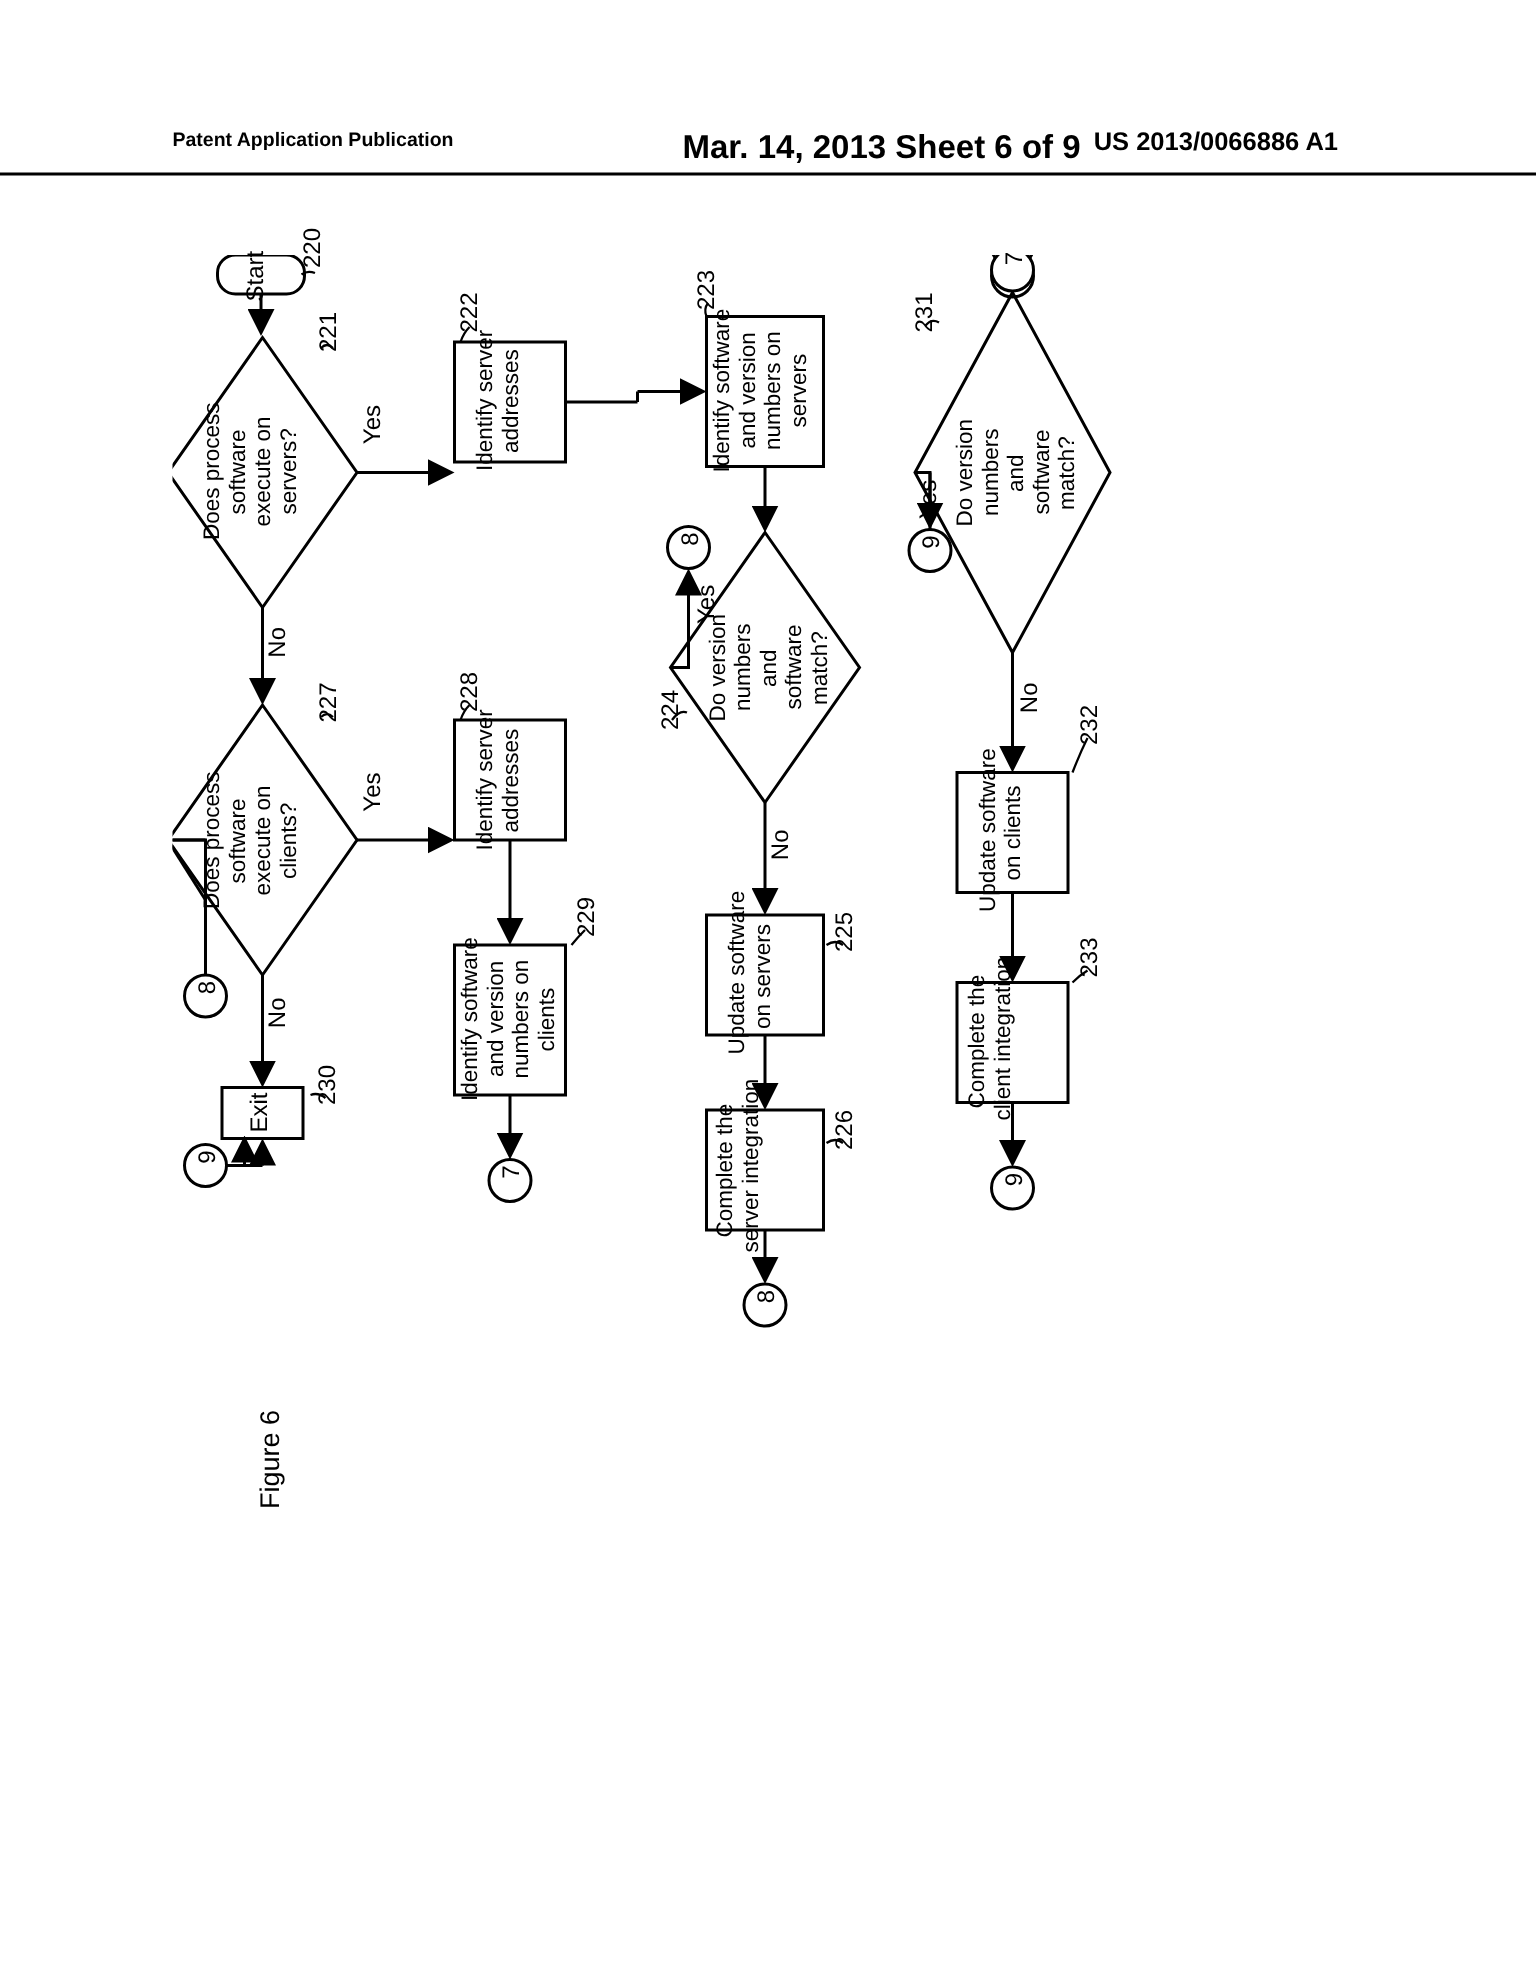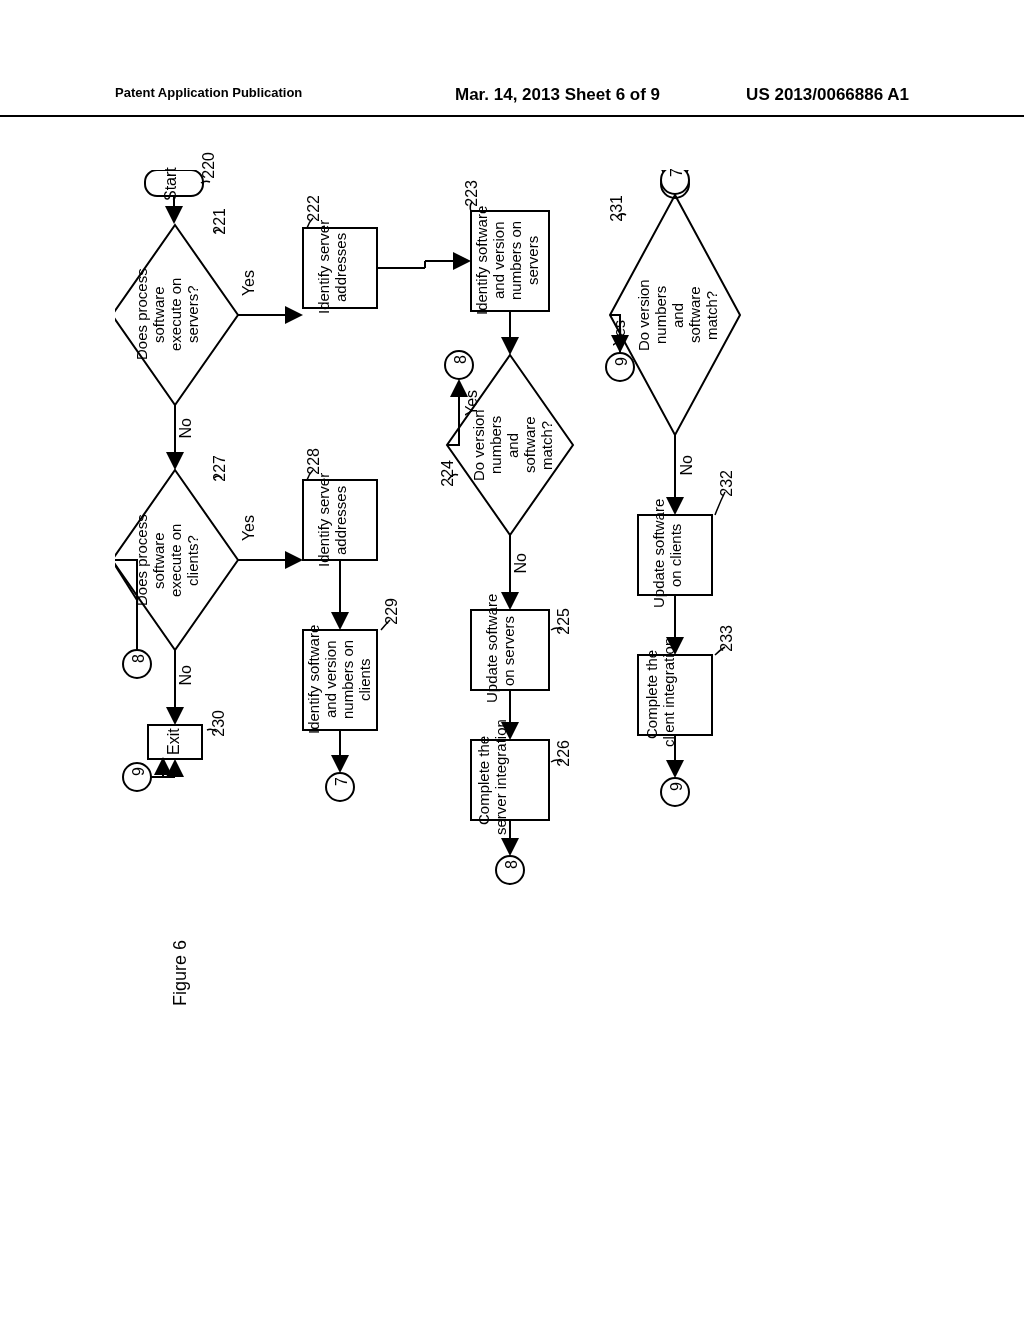--- a/index.html
+++ b/index.html
@@ -23,26 +23,26 @@
     position: absolute;
     left: 115px;
     top: 0;
     font-size: 13px;
     font-weight: bold;
   }
   .header-mid {
     position: absolute;
     left: 455px;
     top: 0;
-    font-size: 17px;
+    font-size: 22px;
     font-weight: bold;
   }
   .header-right {
     position: absolute;
-    right: 115px;
+    right: 132px;
     top: 0;
     font-size: 17px;
     font-weight: bold;
   }
   .figure-area {
     position: absolute;
     top: 170px;
     left: 115px;
     width: 795px;
     height: 1050px;

